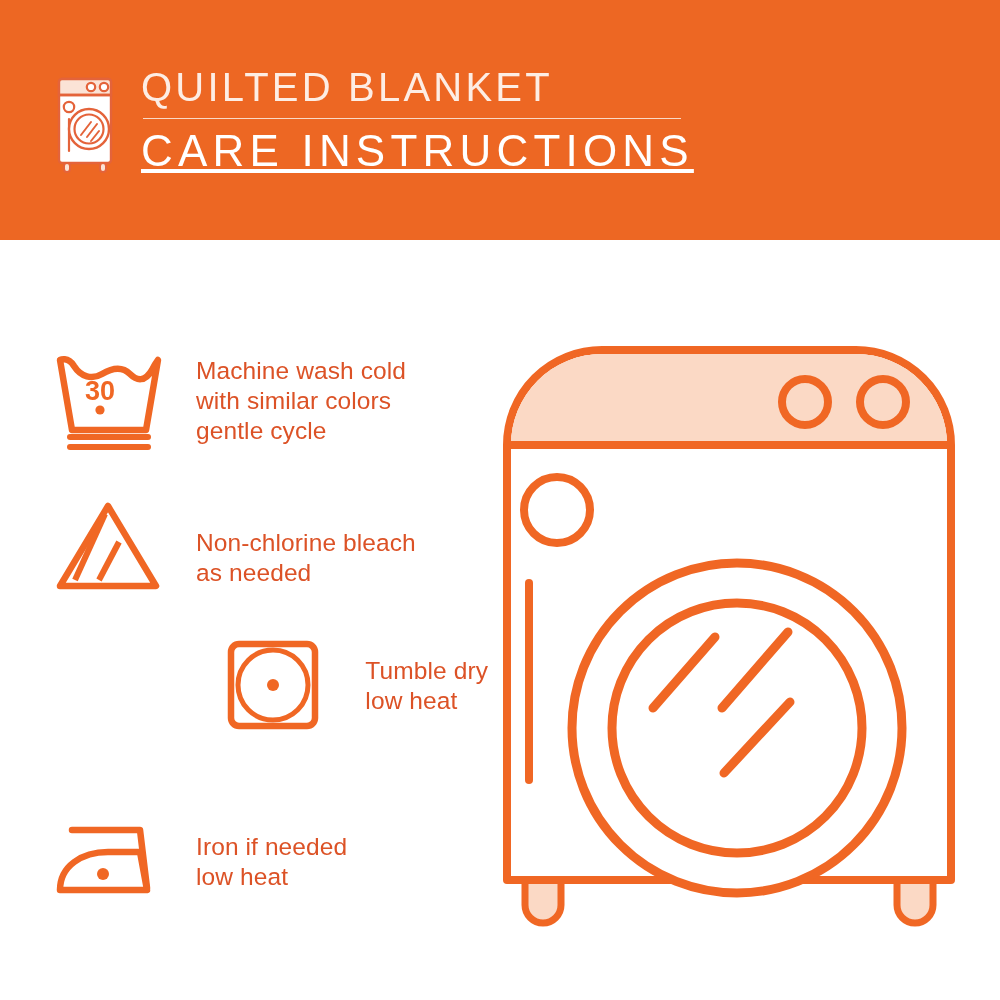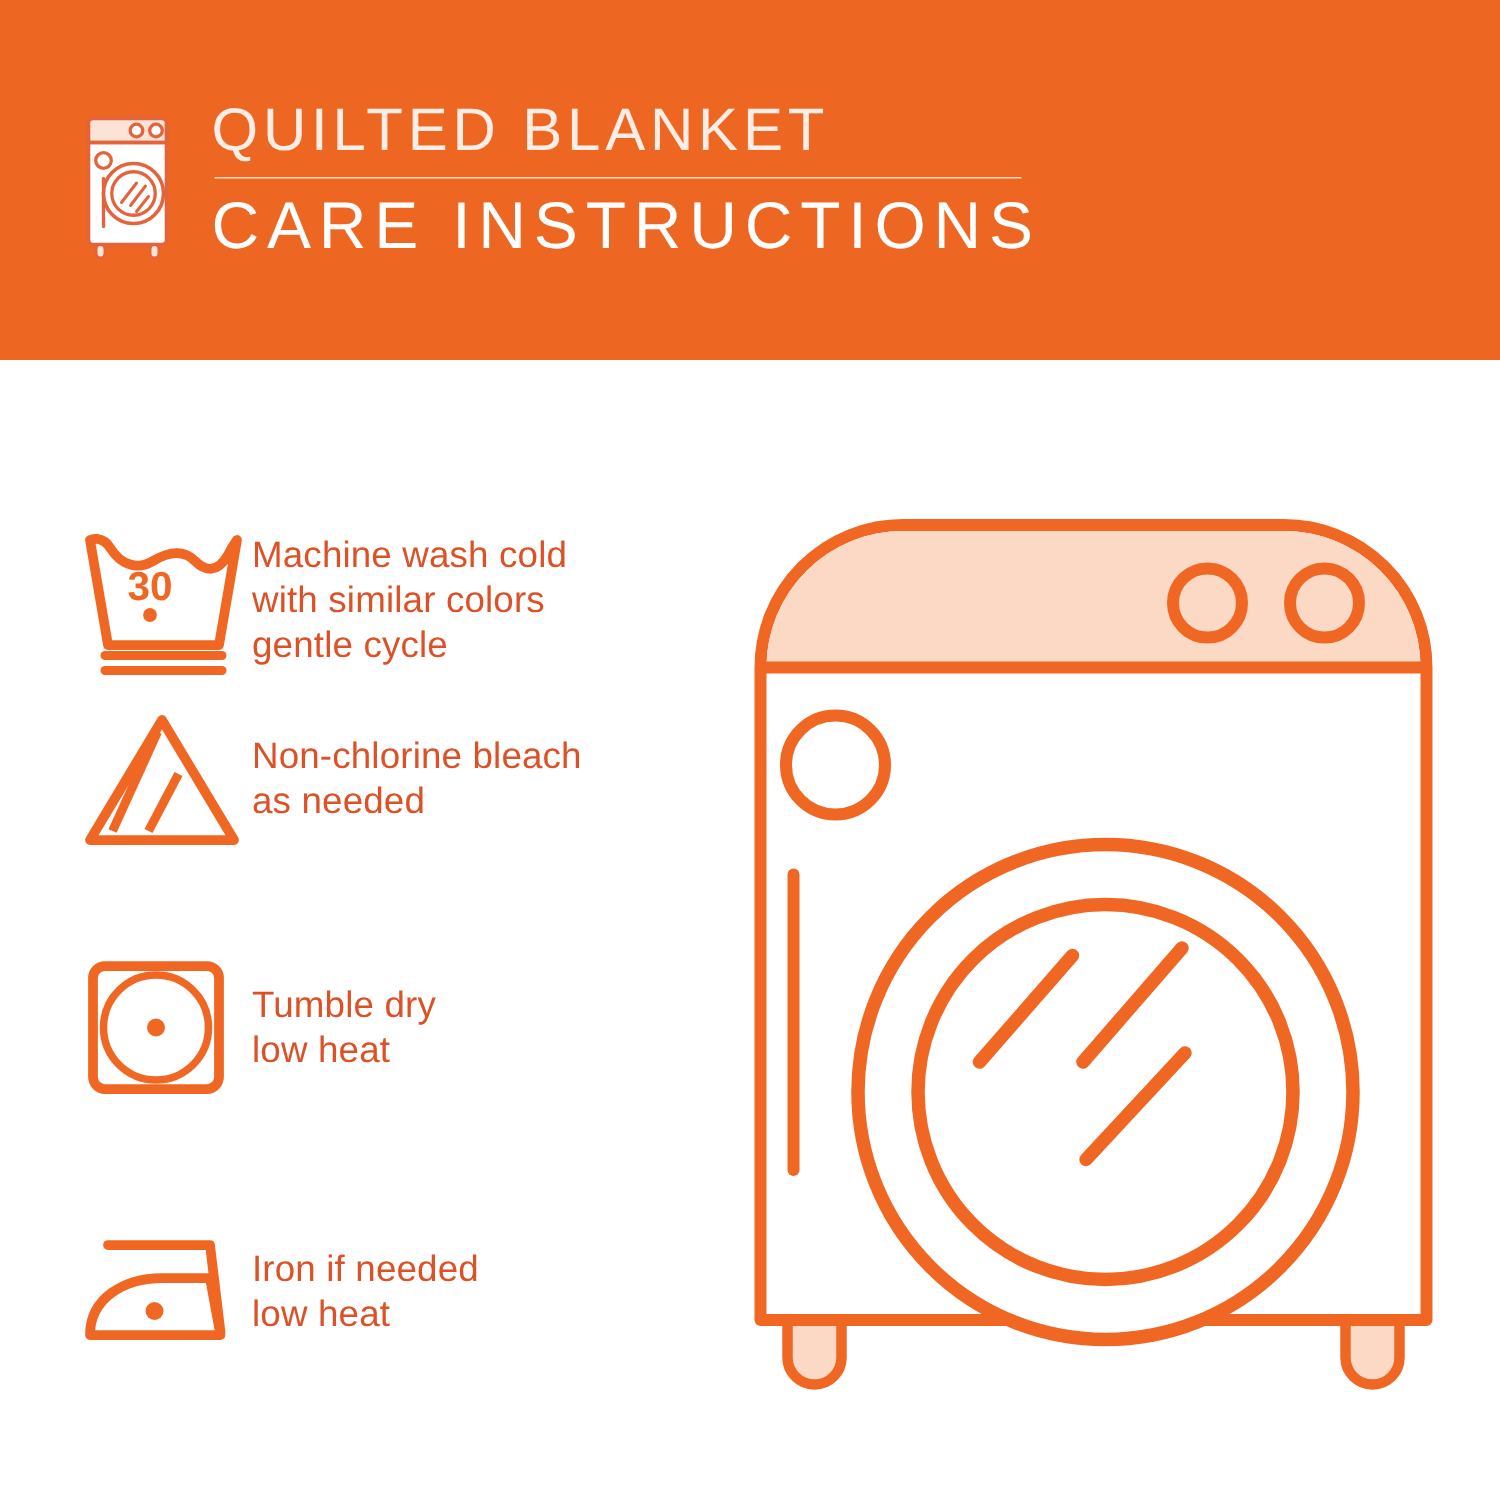--- a/index.html
+++ b/index.html
@@ -57,56 +57,58 @@
     margin: 7px 0 6px 2px;
     width: 538px;
   }
   .title-line2 {
     color: #FFFFFF;
     font-size: 44px;
     font-weight: 400;
     letter-spacing: 5.2px;
     line-height: 52px;
     white-space: nowrap;
+    text-decoration: underline;
   }
 
   
   .care-list {
     position: absolute;
     left: 0;
     top: 240px;
     width: 500px;
     height: 684px;
   }
   .care-row {
     position: absolute;
     left: 48px;
     width: 440px;
     display: flex;
     align-items: flex-start;
   }
   .care-row.r1 { top: 106px; }
-  .care-row.r2 { top: 228px; }
-  .care-row.r3 { top: 392px; }
+  .care-row.r2 { top: 254px; align-items: center; }
+  .care-row.r3 { top: 392px; justify-content: flex-end; }
   .care-row.r4 { top: 572px; }
 
   .care-symbol {
     flex: 0 0 auto;
     width: 120px;
     height: 106px;
     display: flex;
     align-items: center;
     justify-content: center;
   }
   .care-text {
     color: #DC5226;
     font-size: 24.5px;
     line-height: 30px;
     font-weight: 400;
     letter-spacing: 0.1px;
+    margin-left: 28px;
     white-space: pre-line;
   }
   .care-row.r1 .care-text { padding-top: 10px; }
   .care-row.r2 .care-text { padding-top: 22px; }
   .care-row.r3 .care-text { padding-top: 24px; }
   .care-row.r4 .care-text { padding-top: 20px; }
 
   
   .washer {
     position: absolute;

